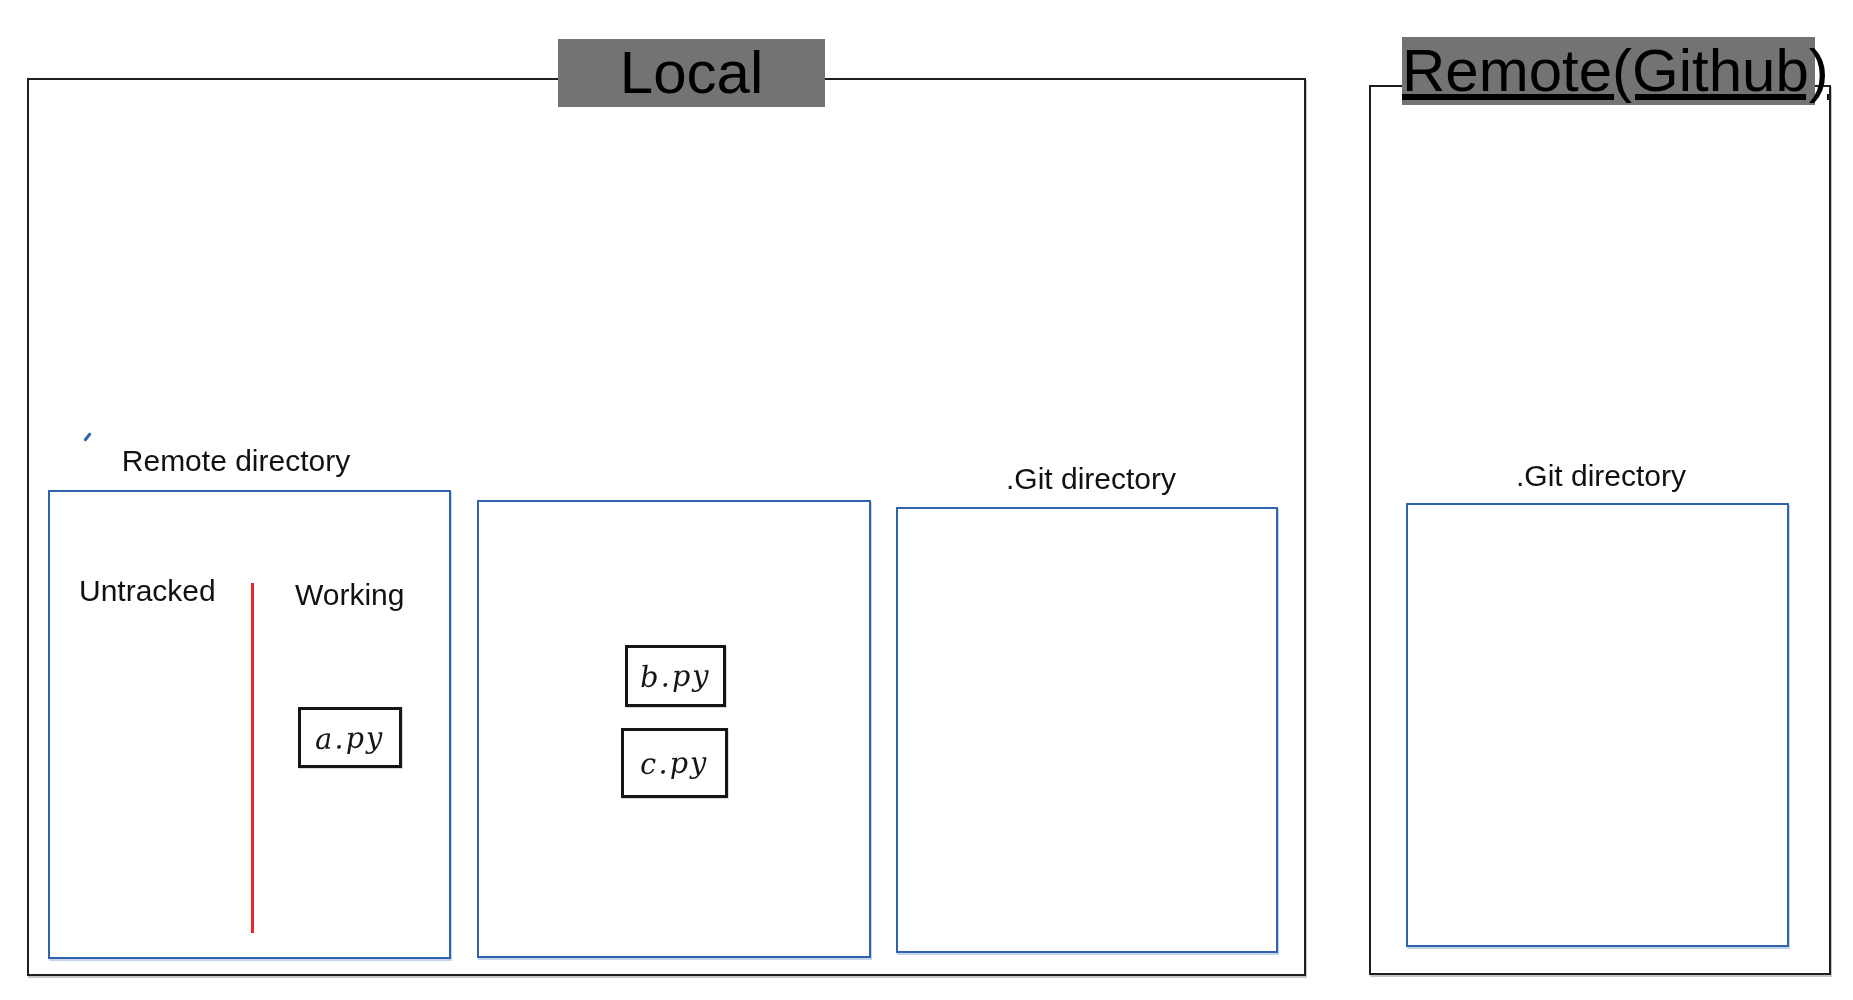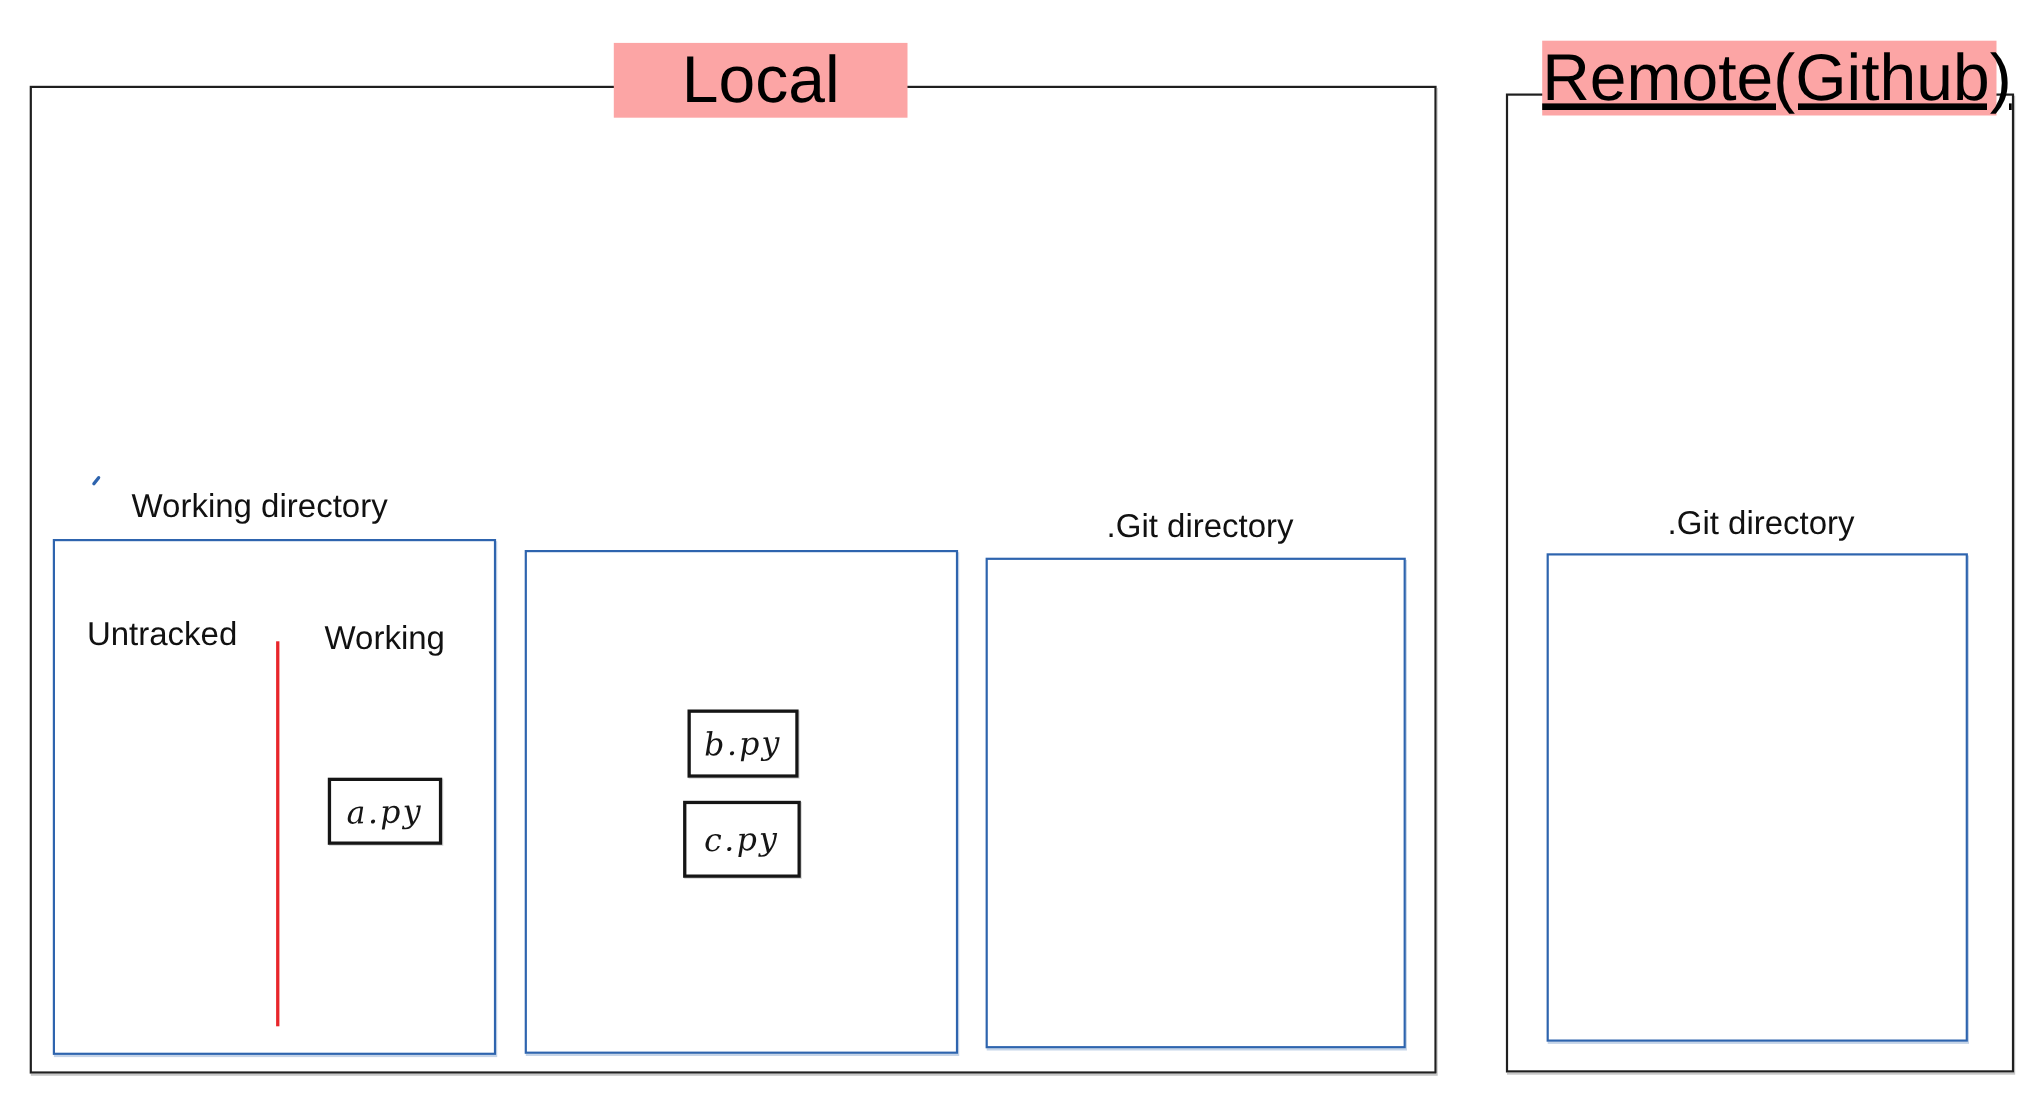--- a/index.html
+++ b/index.html
@@ -18,21 +18,21 @@
 
   
   .section {
     position: absolute;
     border: 2px solid var(--ink, #1f1f1f);
     background: transparent;
     box-shadow: 1px 2px 0 rgba(0,0,0,0.22);
   }
   .section-title {
     position: absolute;
-    background: #fca5a5;
+    background: #737373;
     text-align: center;
     font-size: 60px;
     line-height: 68px;
     color: #000000;
     white-space: nowrap;
   }
 
   
   .area-box {
     position: absolute;
@@ -47,20 +47,21 @@
     color: #111111;
     text-align: center;
     white-space: nowrap;
   }
   .inner-label {
     position: absolute;
     font-size: 30px;
     line-height: 34px;
     color: #111111;
     white-space: nowrap;
+    margin-top: 14px;
   }
 
   
   .divider-red {
     position: absolute;
     width: 3px;
     background: var(--red, #e8262b);
   }
 
   
@@ -100,21 +101,21 @@
   <div class="section" style="left:27px; top:78px; width:1279px; height:898px;">
     <div class="section-title" style="left:529px; top:-41px; width:267px;">Local</div>
   </div>
 
   <div class="section" style="left:1369px; top:85px; width:462px; height:890px;">
     <div class="section-title" style="left:31px; top:-50px; width:413px;text-decoration:underline;">Remote(Github)</div>
   </div>
 
   <div class="stray-mark" style="left:86px; top:432px;"></div>
 
-  <div class="area-label" style="left:86px; top:444px; width:300px;">Working directory</div>
+  <div class="area-label" style="left:86px; top:444px; width:300px;">Remote directory</div>
   <div class="area-box" style="left:48px; top:490px; width:403px; height:469px;"></div>
 
   <div class="inner-label" style="left:79px; top:560px;">Untracked</div>
   <div class="inner-label" style="left:295px; top:564px;">Working</div>
 
   <div class="divider-red" style="left:251px; top:583px; height:350px;"></div>
 
   <div class="file-box" style="left:298px; top:707px; width:104px; height:61px;">
     <span class="file-name">a.py</span>
   </div>

